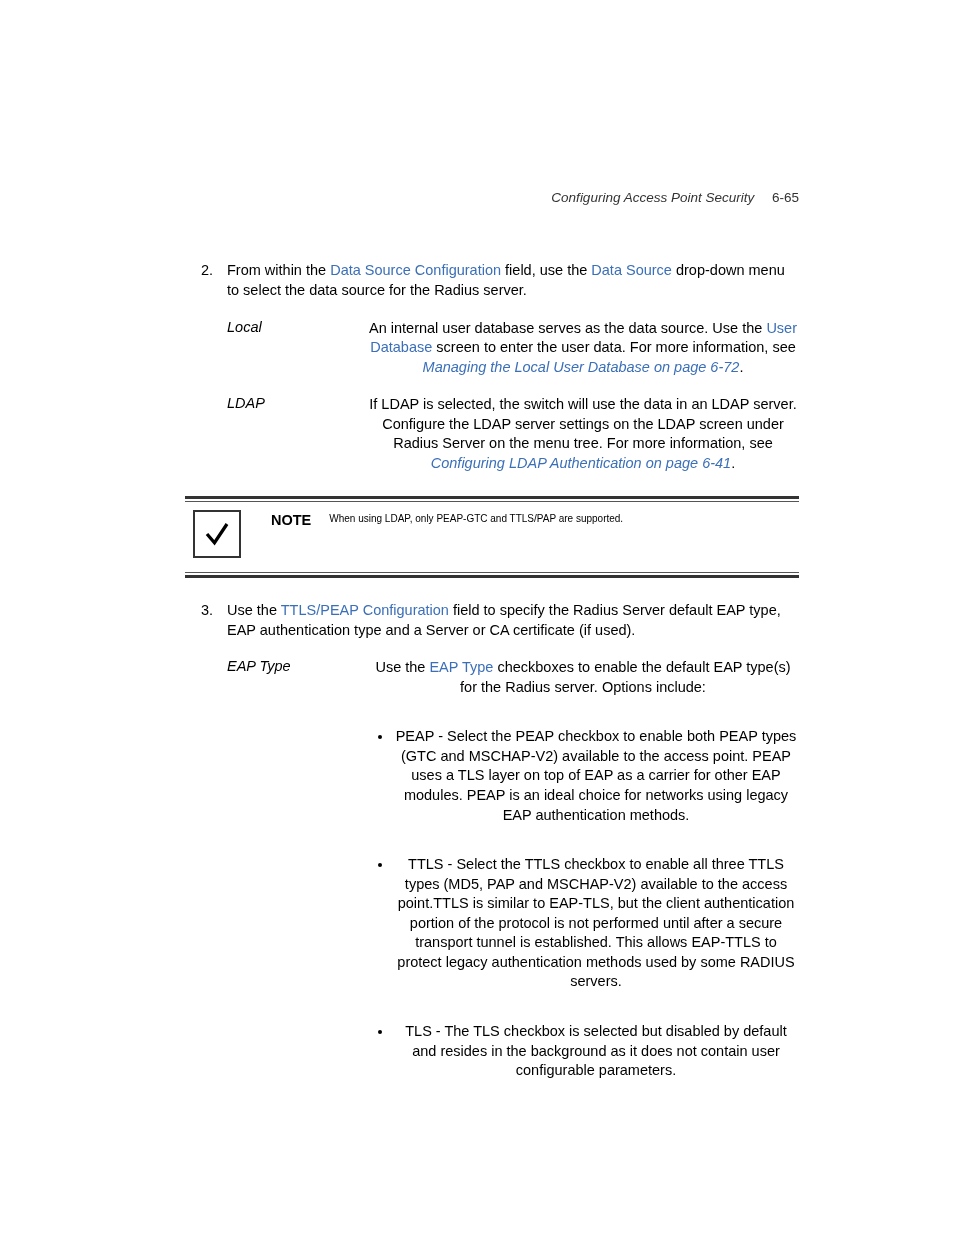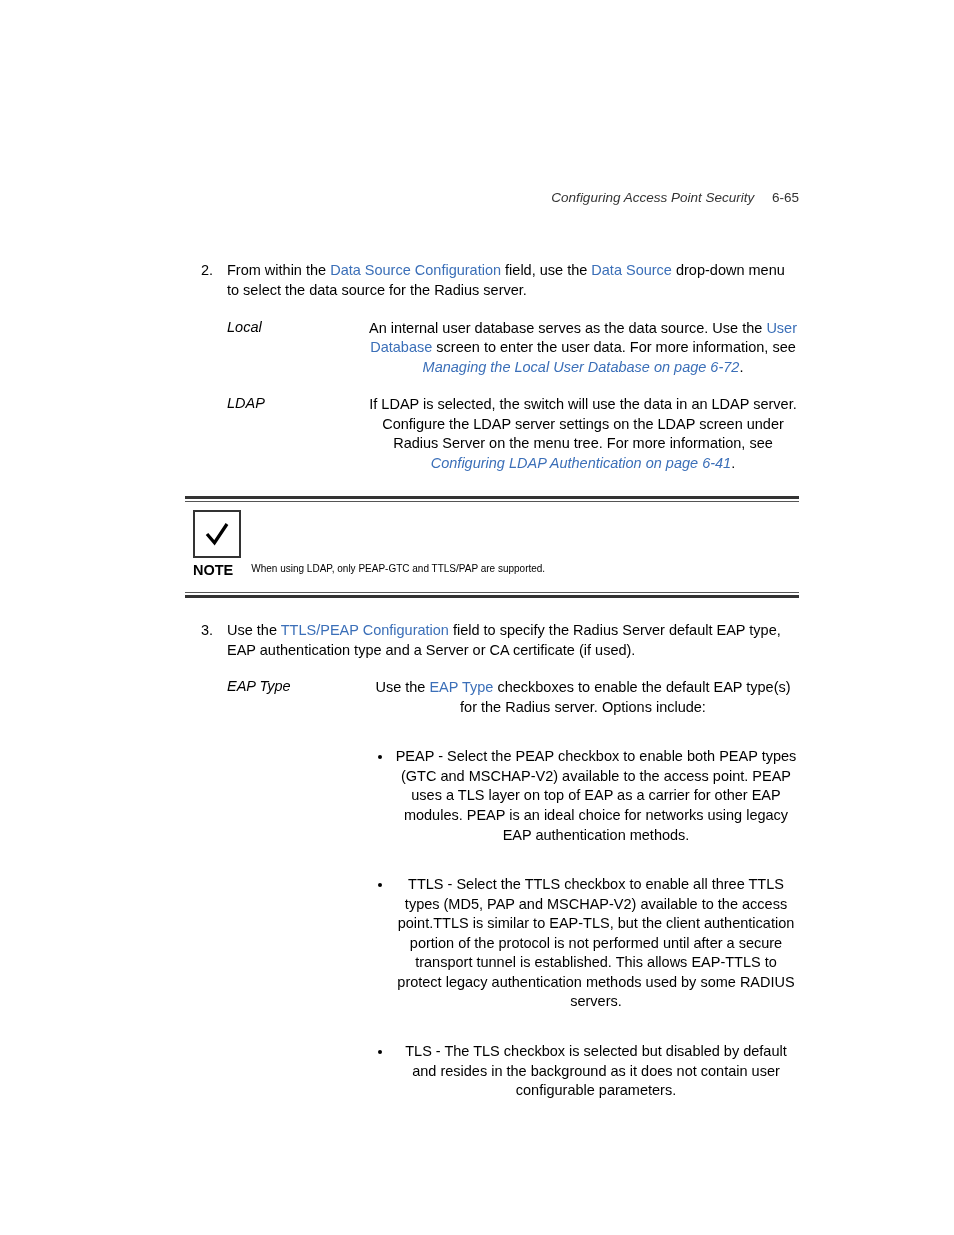--- a/index.html
+++ b/index.html
@@ -80,21 +80,20 @@
       margin-top: 2px;
     }
     .note-inner-bottom {
       border-bottom: 1px solid #555;
       margin-bottom: 2px;
     }
     .note-row {
       display: flex;
       padding: 6px 0 14px 8px;
       align-items: flex-start;
-      flex-direction: column;
     }
     .check-icon-box {
       width: 44px;
       height: 44px;
       border: 2px solid #333;
       display: flex;
       align-items: center;
       justify-content: center;
       margin-right: 30px;
       margin-top: 2px;

